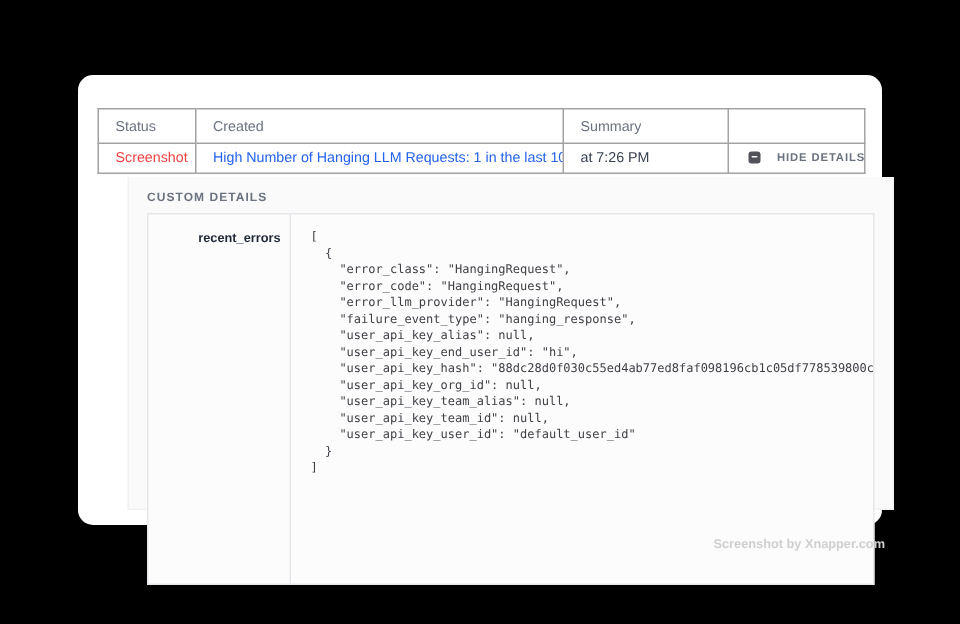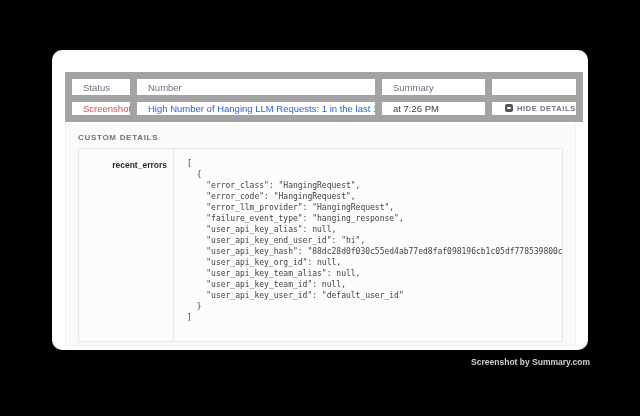--- a/index.html
+++ b/index.html
@@ -18,21 +18,21 @@
     border-radius: 10px;
     box-shadow: 0 10px 30px rgba(0,0,0,0.5);
     padding: 22px 12px 12px 13px;
   }
   table.alerts-table {
     border-collapse: collapse;
     width: 511px;
     table-layout: fixed;
   }
   table.alerts-table th, table.alerts-table td {
-    border: 7px solid #a3a3a3;
+    border: 1px solid #a3a3a3;
     padding: 0 0 0 11px;
     font-size: 9.5px;
     white-space: nowrap;
     overflow: hidden;
   }
   table.alerts-table th {
     height: 23px;
     color: #6b7280;
     font-weight: 400;
     text-align: left;
@@ -45,22 +45,22 @@
   col.c-actions { width: 91px; }
   .status-triggered { color: #ef4444; }
   .summary-link {
     color: #2563eb;
     text-decoration: none;
     cursor: pointer;
   }
   .created-text { color: #374151; }
   .hide-details-btn {
     display: inline-flex;
-    align-items: flex-start;
-    gap: 4px;
+    align-items: flex-end;
+    gap: 11px;
     background: none;
     border: none;
     color: #6b7280;
     font-family: "Liberation Sans", sans-serif;
     font-size: 7.5px;
     font-weight: 600;
     letter-spacing: 0.6px;
     text-transform: uppercase;
     cursor: pointer;
     padding: 0 0 0 2px;
@@ -82,34 +82,35 @@
     border-radius: 1px;
   }
   .custom-details-section {
     margin-top: 2px;
     width: 511px;
     height: 222px;
     background: #fafafa;
     border: 1px solid #f1f1f1;
     border-top: none;
     padding: 9px 12px 12px 12px;
+    margin-left: 20px;
   }
   .section-label {
     font-size: 8px;
     font-weight: 600;
     letter-spacing: 0.7px;
     color: #6b7280;
     text-transform: uppercase;
     margin-bottom: 6px;
   }
   .details-panel {
     display: flex;
     background: #fcfcfc;
     border: 1px solid #e5e7eb;
-    height: 194px;
+    height: 248px;
   }
   .details-key-col {
     width: 95px;
     flex: none;
     border-right: 1px solid #e5e7eb;
     padding: 5px 6px 0 0;
     text-align: right;
   }
   .details-key {
     font-size: 8.5px;
@@ -145,21 +146,21 @@
   <table class="alerts-table">
     <colgroup>
       <col class="c-status">
         <col class="c-summary">
         <col class="c-created">
         <col class="c-actions">
     </colgroup>
     <thead>
       <tr>
         <th>Status</th>
-        <th>Number</th>
+        <th>Created</th>
         <th>Summary</th>
         <th></th>
       </tr>
     </thead>
     <tbody>
       <tr>
         <td>
           <span class="status-triggered">Screenshot</span>
         </td>
         <td>
@@ -199,13 +200,13 @@
     "user_api_key_team_id": null,
     "user_api_key_user_id": "default_user_id"
   }
 ]</pre>
       </div>
     </div>
   </div>
 
 </div>
 
-<div class="watermark">Screenshot by Summary.com</div>
+<div class="watermark">Screenshot by Xnapper.com</div>
 
 </body></html>

